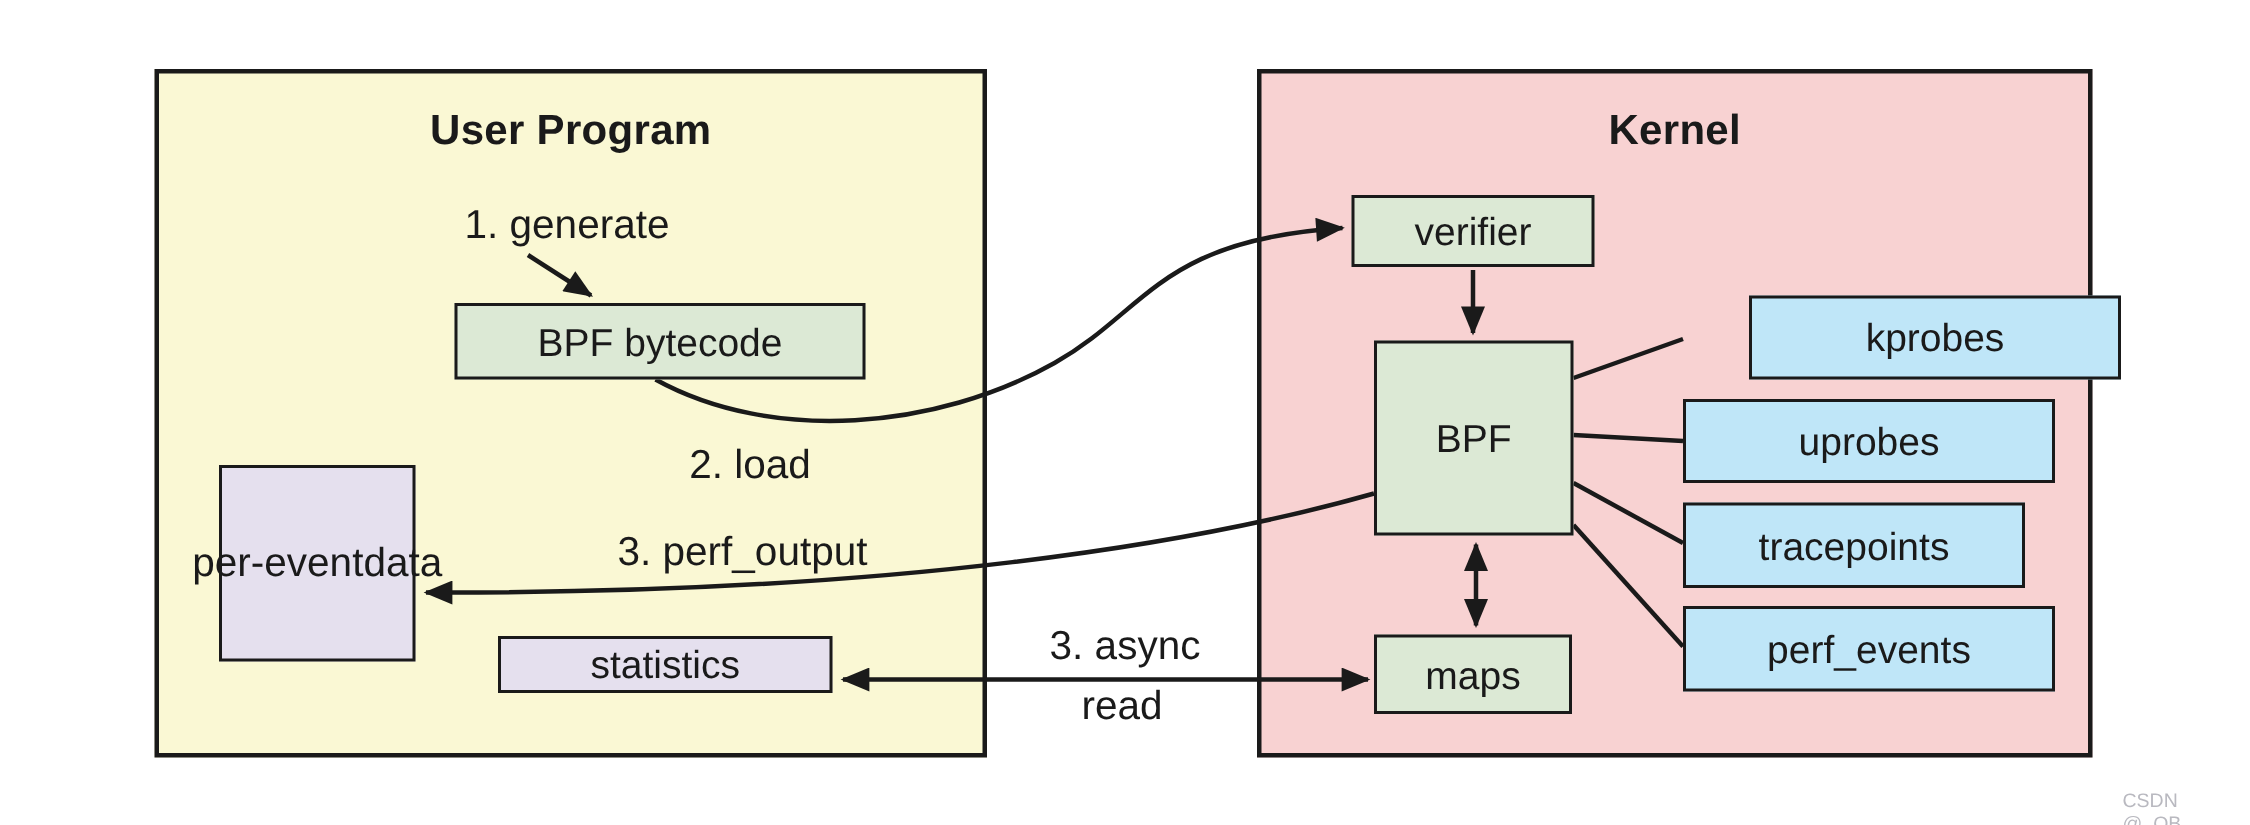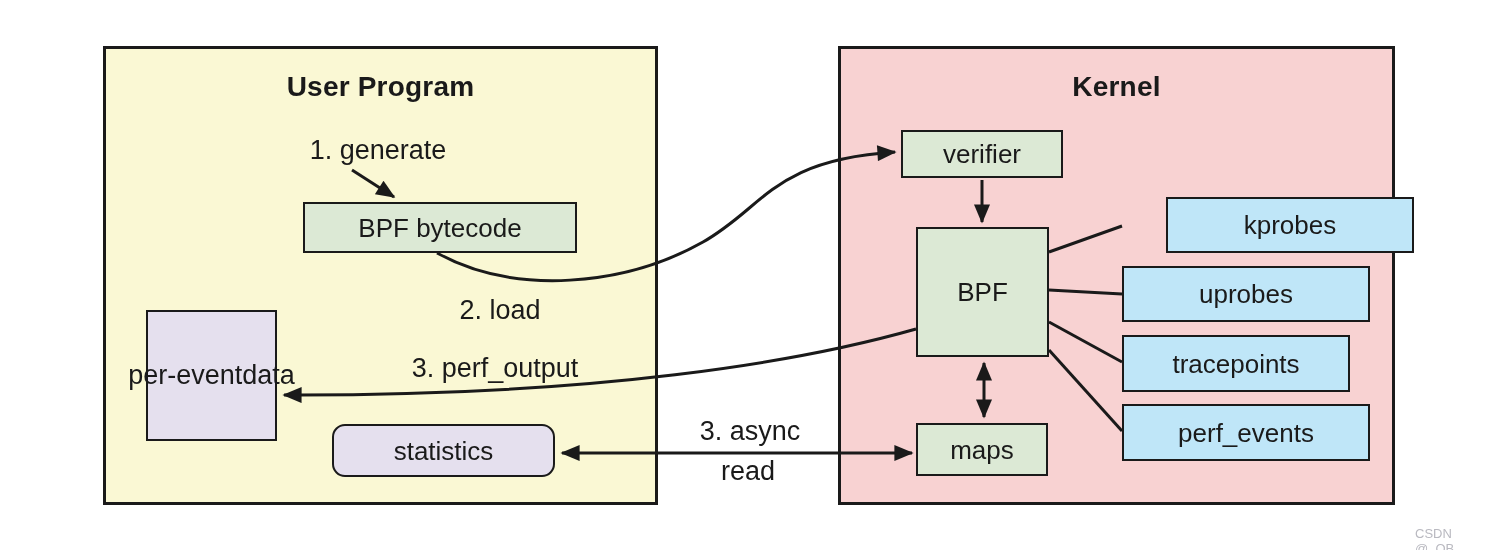--- a/index.html
+++ b/index.html
@@ -69,21 +69,21 @@
   <div class="node green" style="left:303px; top:202px; width:274px; height:51px;">
     <span>BPF bytecode</span>
   </div>
 
   <div class="node lavender multiline" style="left:146px; top:310px; width:131px; height:131px;">
     <div class="tline">per-</div>
     <div class="tline">event</div>
     <div class="tline">data</div>
   </div>
 
-  <div class="node lavender" style="left:332px; top:424px; width:223px; height:53px;border-radius:13px;">
+  <div class="node lavender" style="left:332px; top:424px; width:223px; height:38px;">
     <span>statistics</span>
   </div>
 
   <div class="node green" style="left:901px; top:130px; width:162px; height:48px;">
     <span>verifier</span>
   </div>
 
   <div class="node green" style="left:916px; top:423px; width:132px; height:53px;">
     <span>maps</span>
   </div>

